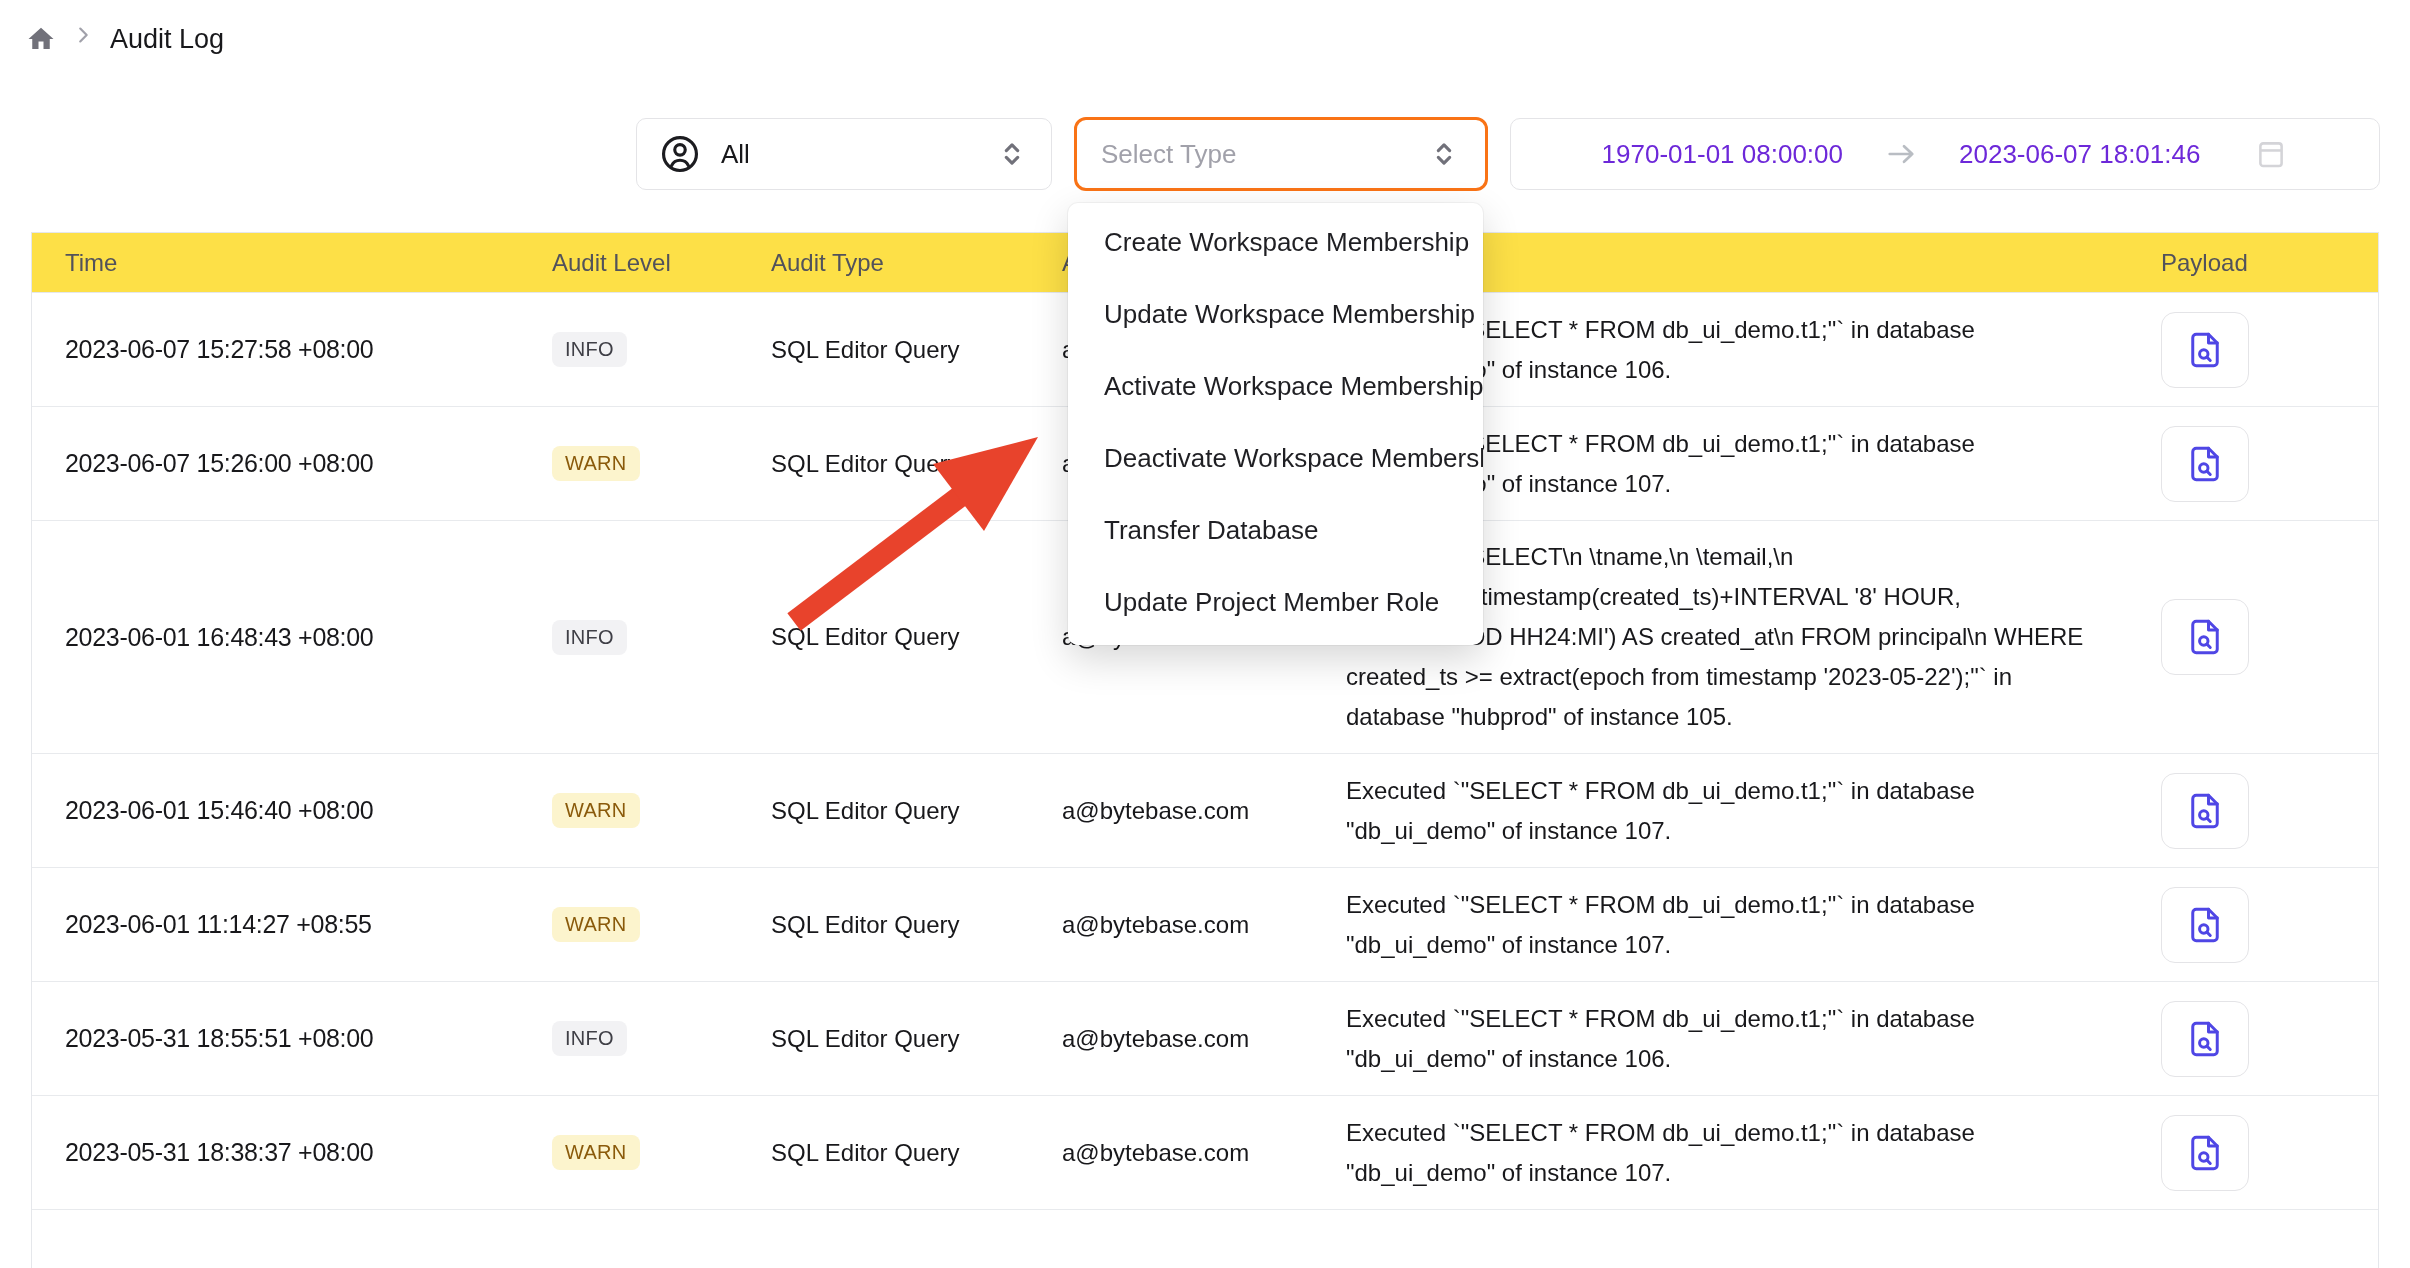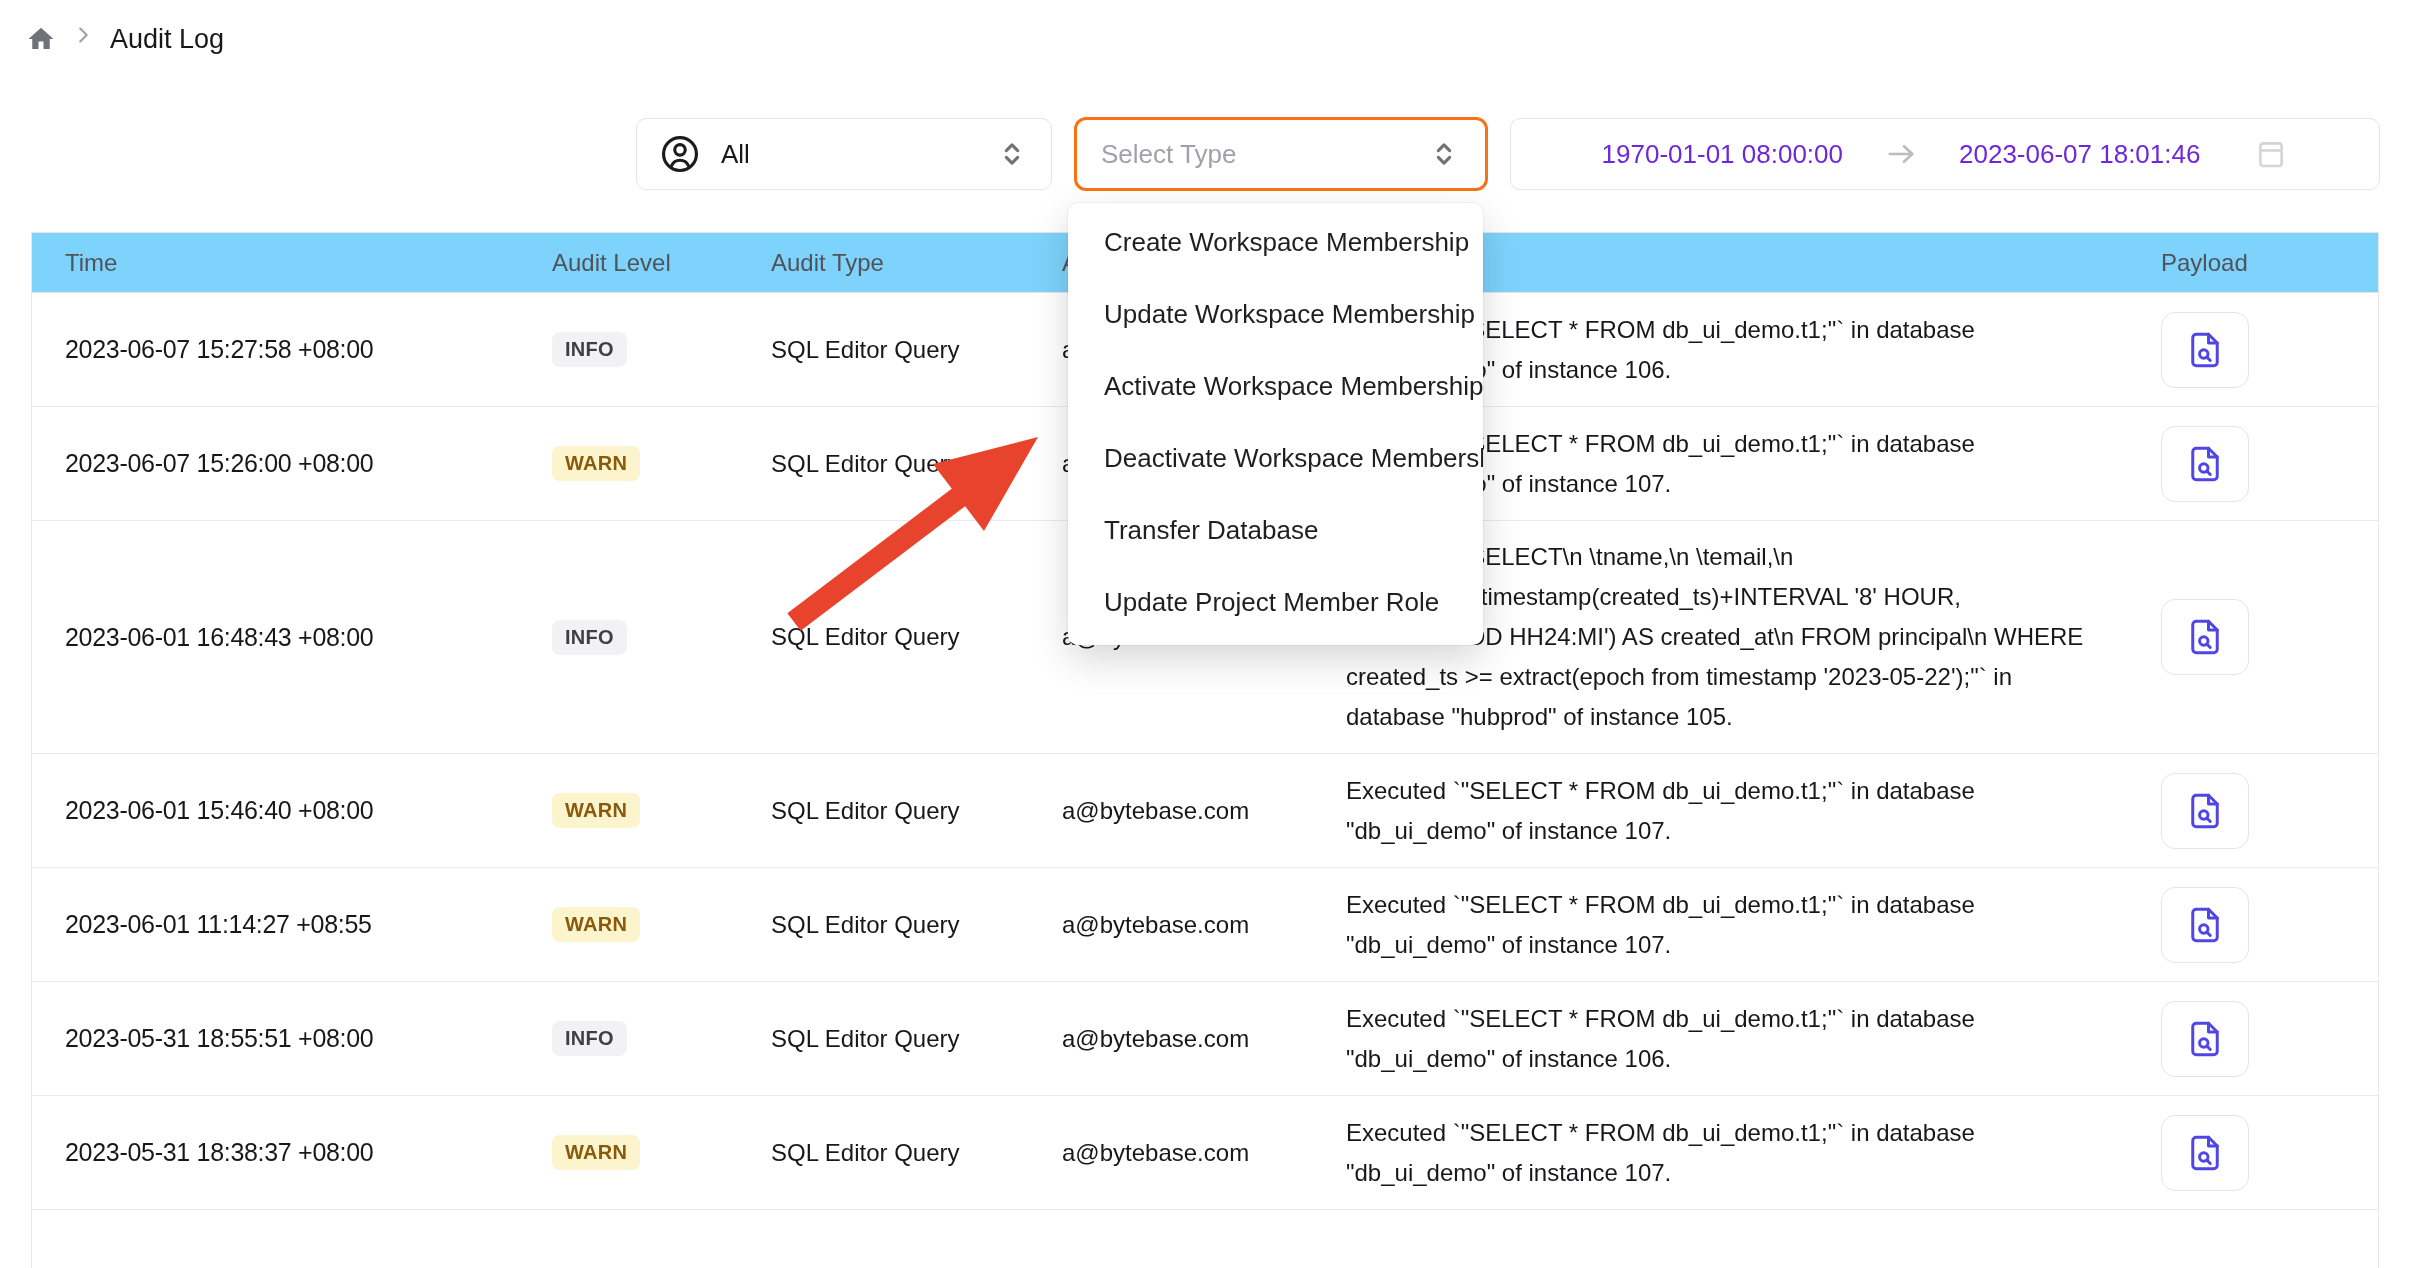--- a/index.html
+++ b/index.html
@@ -27,26 +27,26 @@
   
   .dropdown{ position:absolute; left:1068px; top:203px; width:415px; height:442px; background:#fff;
     border-radius:10px; box-shadow:0 0 0 1px rgba(0,0,0,.04), 0 14px 38px rgba(0,0,0,.16);
     z-index:30; padding:3px 0 7px 0; overflow:hidden; }
   .dd-item{ height:72px; line-height:72px; padding:0 0 0 36px; font-size:26px; color:#1f1f23;
     white-space:nowrap; overflow:hidden; cursor:pointer; }
   
   .table{ position:absolute; left:31px; top:232px; width:2348px; height:1036px;
     border:1px solid var(--border); border-bottom:none; background:#fff; z-index:1; }
   .thead,.tr{ display:grid; grid-template-columns:487px 219px 291px 284px 815px 217px; padding-left:33px; align-items:center; }
-  .thead{ height:60px; background:#7dd3fc; border-bottom:1px solid var(--border); }
+  .thead{ height:60px; background:#fde047; border-bottom:1px solid var(--border); }
   .th{ font-size:24px; font-weight:500; color:#52525b; }
   .tr{ min-height:114px; border-bottom:1px solid #e8eaed; padding-top:16px; padding-bottom:16px; }
   .td{ font-size:24px; color:#18181b; }
   .td-time{ font-size:25px; letter-spacing:-0.3px; }
-  .badge{ display:inline-block; font-size:20px; font-weight:700; padding:6px 13px; border-radius:8px; letter-spacing:.3px; }
+  .badge{ display:inline-block; font-size:20px; font-weight:400; padding:6px 13px; border-radius:8px; letter-spacing:.3px; }
   .badge-info{ background:var(--info-bg); color:var(--info-text); }
   .badge-warn{ background:var(--warn-bg); color:var(--warn-text); }
   .comment-text{ width:758px; line-height:40px; overflow-wrap:break-word; }
   .payload-btn{ width:88px; height:76px; background:#fff; border:1.5px solid #e4e4e7; border-radius:14px;
     display:flex; align-items:center; justify-content:center; cursor:pointer; }
   .tr.partial{ min-height:40px; border-bottom:none; }
   
   .arrow-overlay{ position:absolute; left:0; top:0; z-index:20; pointer-events:none; }
   svg{ display:block; }
 </style>

